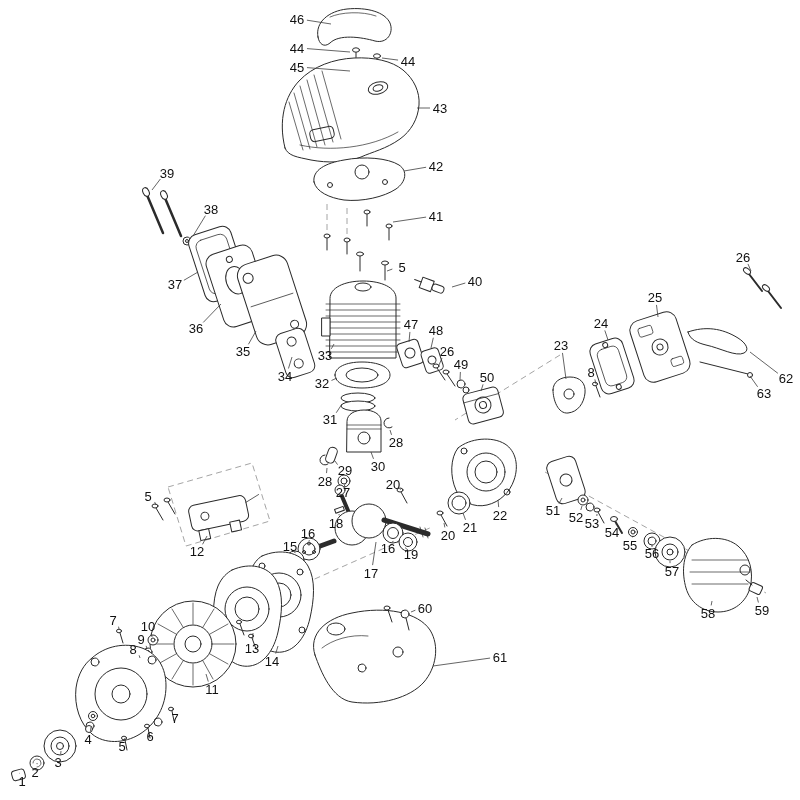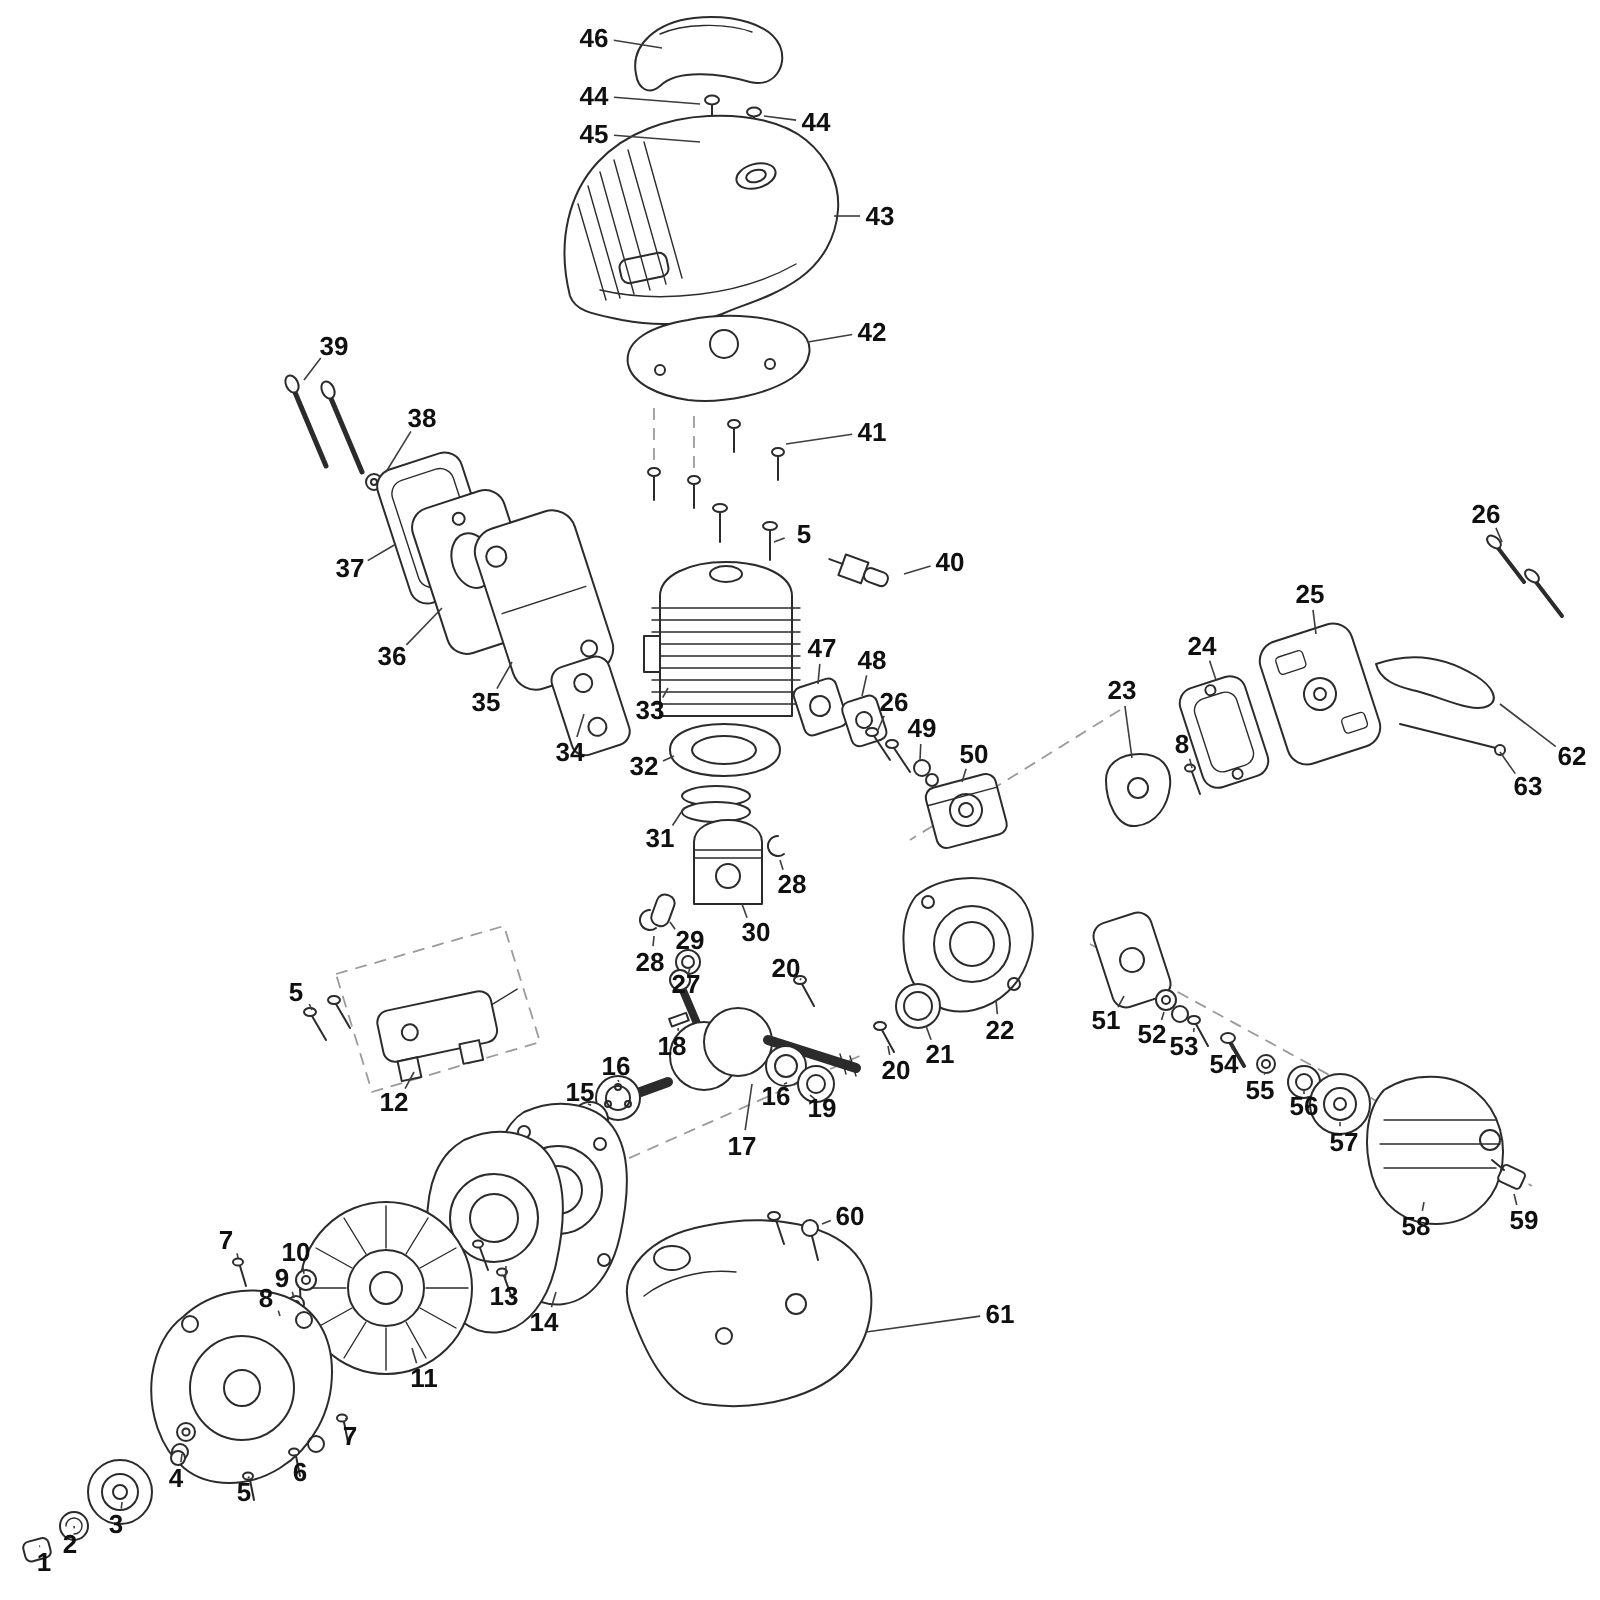--- a/index.html
+++ b/index.html
@@ -1,16 +1,16 @@
 <!DOCTYPE html>
 <html style="--ink: #2b2b2b; --leader: #3d3d3d; --guide: #9a9a9a;"><head>
 <meta charset="utf-8">
 <style>
   html,body{margin:0;padding:0;background:#fff;}
-  .canvas{position:relative;width:800px;height:800px;background:#fff;overflow:hidden;font-weight:bold;}
+  .canvas{position:relative;width:800px;height:800px;background:#fff;overflow:hidden;}
   svg{display:block;font-family:"Liberation Sans","DejaVu Sans",sans-serif;}
   .parts{stroke:var(--ink,#2b2b2b);fill:none;stroke-width:1;stroke-linecap:round;stroke-linejoin:round;}
   .parts .thin{stroke-width:0.7;}
   .guides{stroke:var(--guide,#9a9a9a);stroke-width:0.9;fill:none;stroke-dasharray:6 4;}
   .callout-label{font-size:13px;fill:#101010;text-anchor:middle;dominant-baseline:central;}
   .leader{stroke:var(--leader,#3d3d3d);stroke-width:0.8;}
 </style>
 </head>
 <body style="background: rgb(255, 255, 255);">
 

